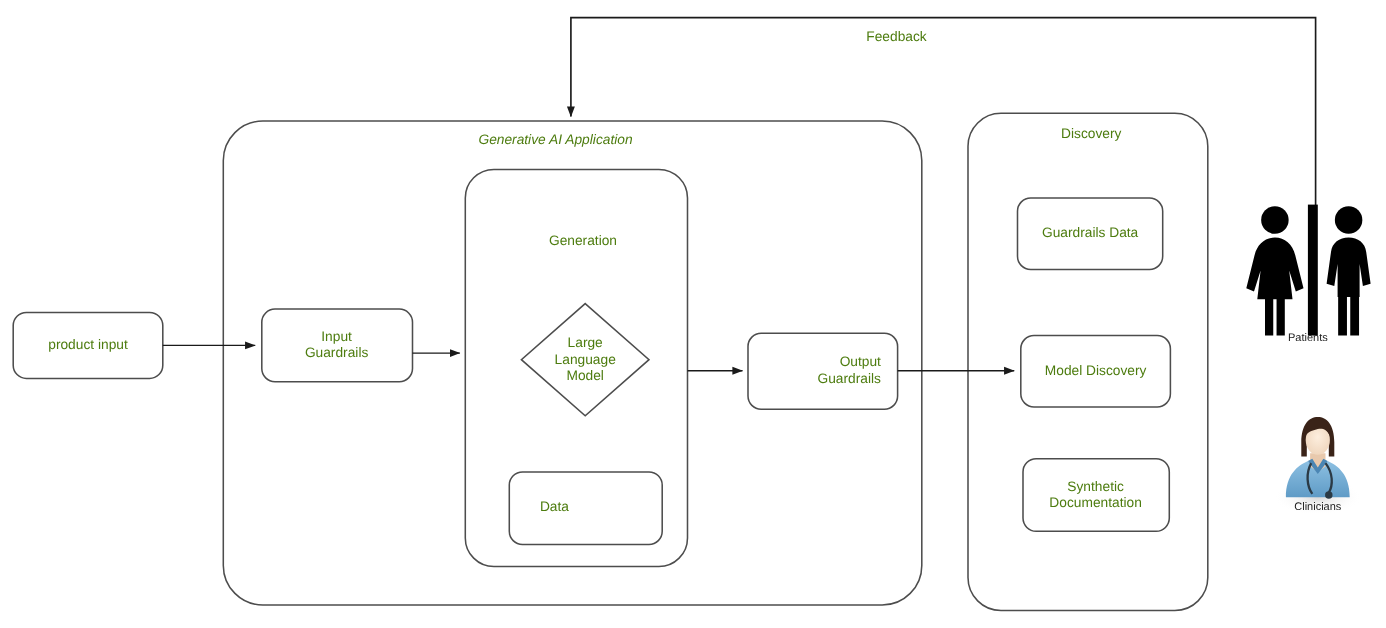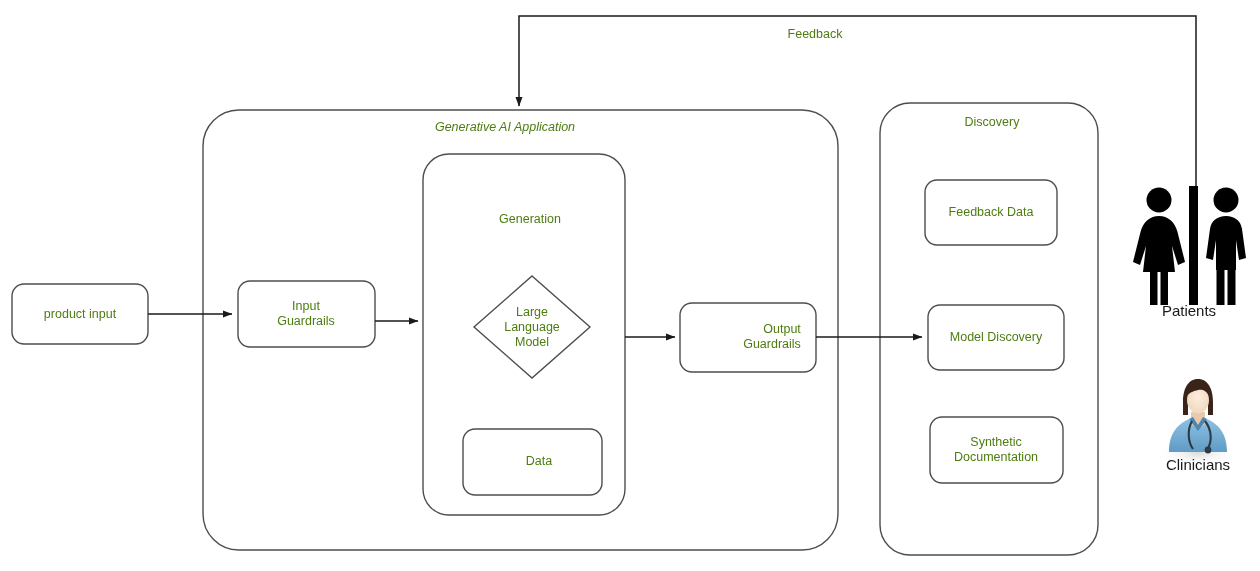--- a/index.html
+++ b/index.html
@@ -31,21 +31,21 @@
     white-space: pre-line;
     font-family: "Liberation Sans", sans-serif;
     user-select: none;
   }
   .lbl-centered {
     transform: translate(-50%, -50%);
   }
   .persona-caption {
     position: absolute;
     transform: translateX(-50%);
-    font-size: 15px;
+    font-size: 10px;
     color: #1a1a1a;
     text-align: center;
     font-family: "Liberation Sans", sans-serif;
   }
 </style>
 </head>
 <body>
 
 <div id="canvas">
 
@@ -157,26 +157,26 @@
 
   <div class="lbl lbl-centered" style="left:80px; top:314px;">product input</div>
 
   <div class="lbl lbl-centered" style="left:306px; top:314px;">Input
 Guardrails</div>
 
   <div class="lbl lbl-centered" style="left:532px; top:327px;">Large
 Language
 Model</div>
 
-  <div class="lbl lbl-centered" style="left:539px; top:461px;">Data</div>
+  <div class="lbl lbl-centered" style="left:504px; top:461px;">Data</div>
 
   <div class="lbl lbl-centered" style="left:772px; top:337px;text-align:right;">Output
 Guardrails</div>
 
-  <div class="lbl lbl-centered" style="left:991px; top:212px;">Feedback Data</div>
+  <div class="lbl lbl-centered" style="left:991px; top:212px;">Guardrails Data</div>
 
   <div class="lbl lbl-centered" style="left:996px; top:337px;">Model Discovery</div>
 
   <div class="lbl lbl-centered" style="left:996px; top:450px;">Synthetic
 Documentation</div>
 
   <div class="lbl lbl-centered" style="left:815px; top:34px;">Feedback</div>
 
   <div class="persona-caption" style="left:1189px; top:302px;">Patients</div>
 

